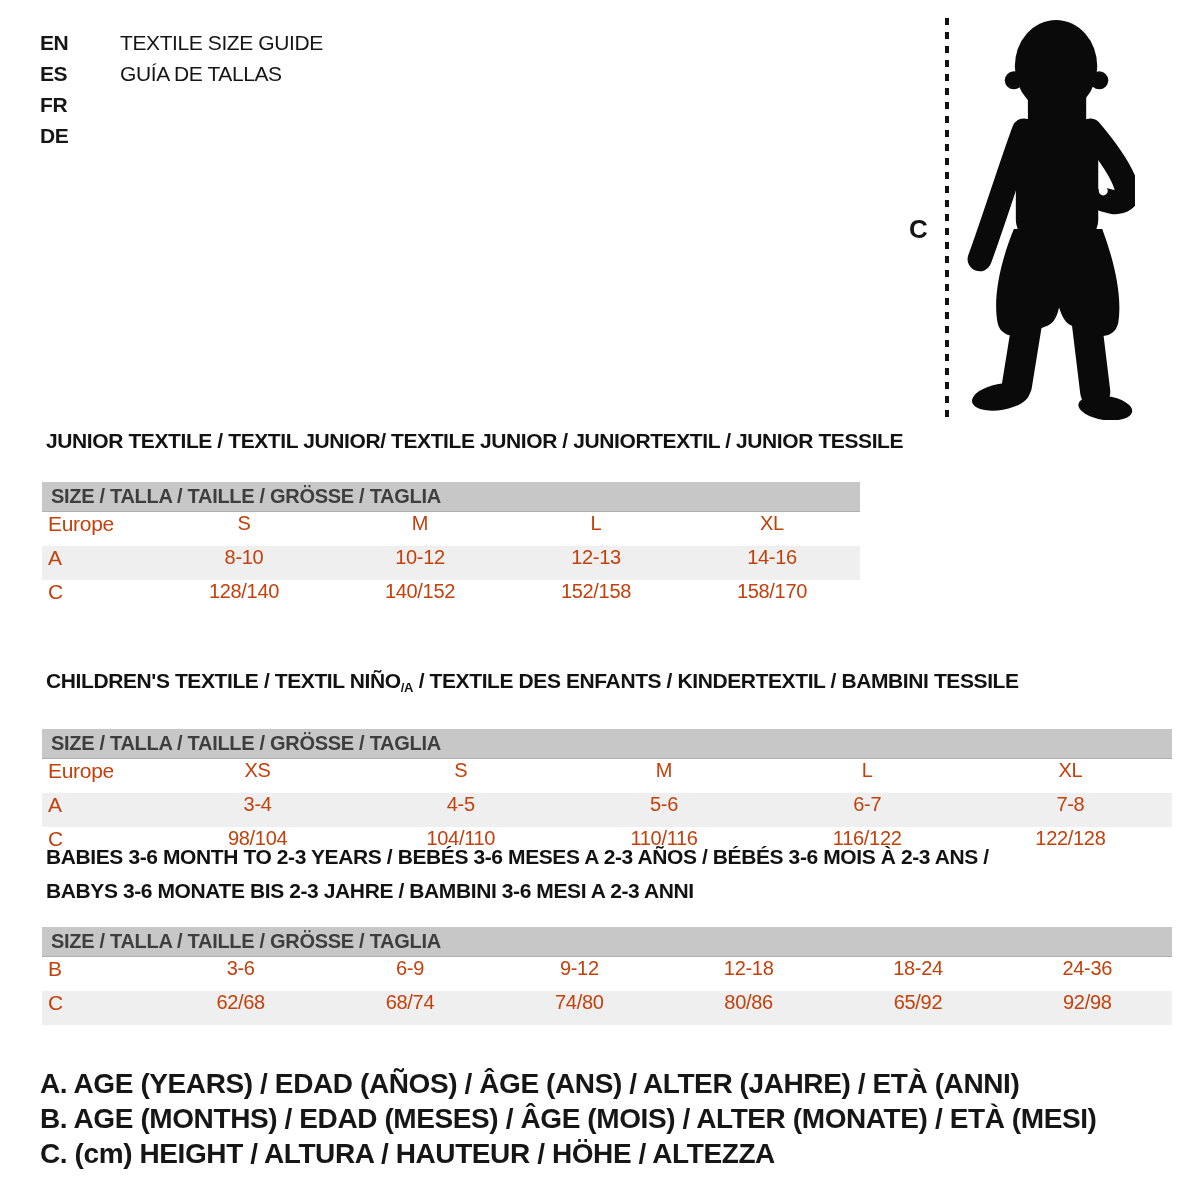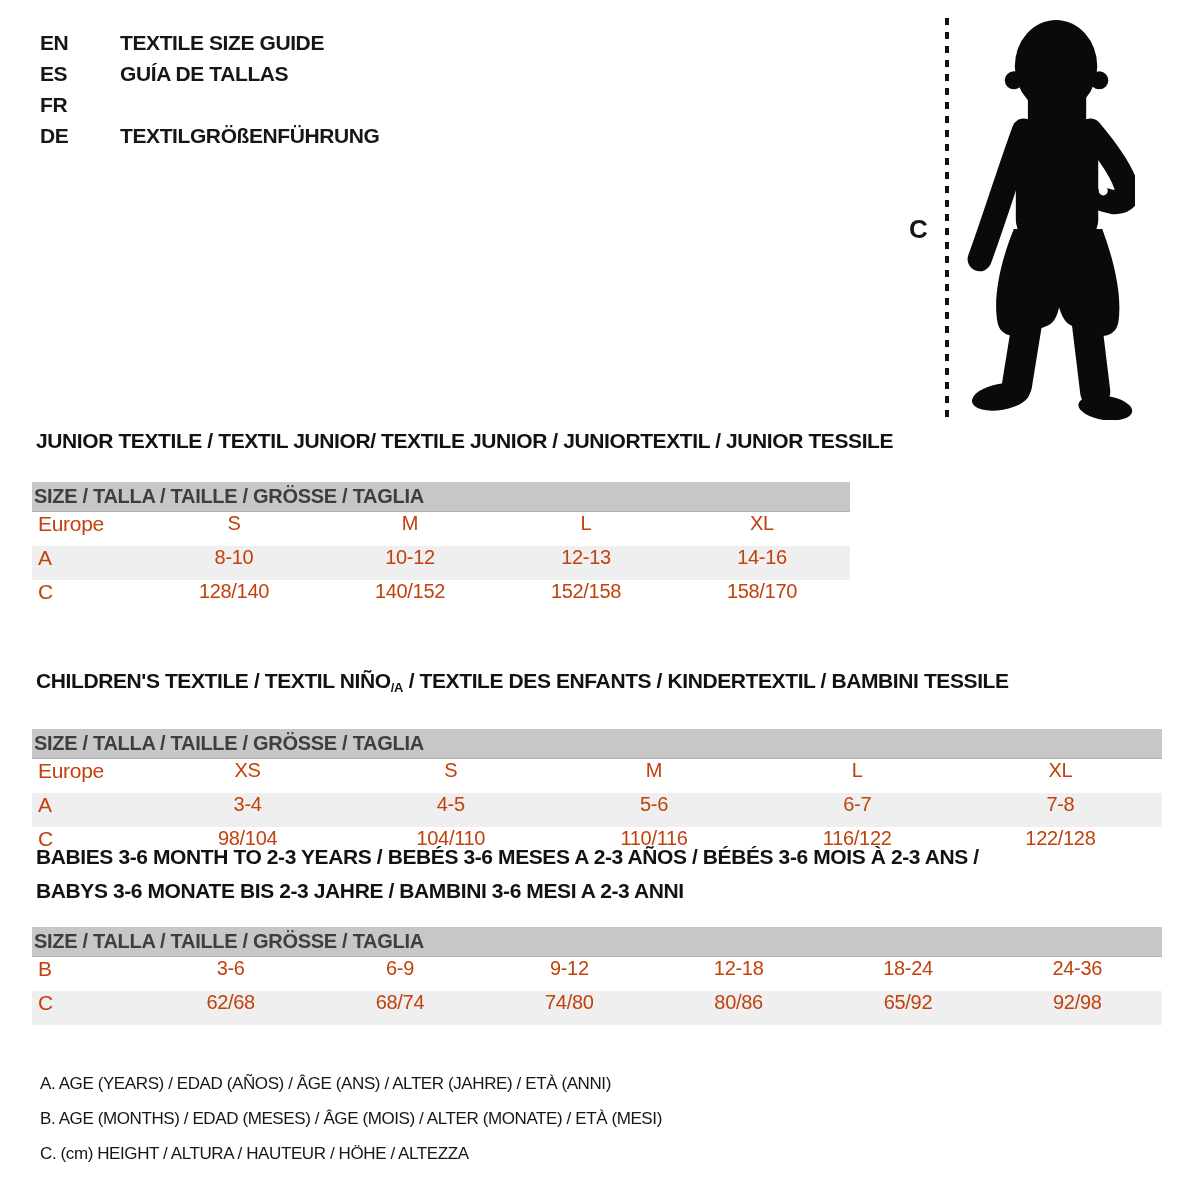--- a/index.html
+++ b/index.html
@@ -9,77 +9,76 @@
     background: #ffffff;
     font-family: "Liberation Sans", sans-serif;
     color: #161616;
     overflow: hidden;
   }
 
   
   .lang-block { position: absolute; left: 40px; top: 31px; }
   .lang-row { display: flex; height: 31px; align-items: flex-start; }
   .lang-code { width: 80px; font-weight: 700; font-size: 21px; letter-spacing: -0.4px; }
-  .lang-label { font-weight: 700; font-size: 21px; letter-spacing: -0.4px; white-space: pre; }
+  .lang-label { font-weight: 400; font-size: 21px; letter-spacing: -0.4px; white-space: pre; }
 
   
   .figure-block { position: absolute; left: 893px; top: 16px; width: 268px; height: 412px; }
   .measure-line-svg { position: absolute; left: 50px; top: 2px; width: 8px; height: 404px; }
   .measure-c { position: absolute; left: 16px; top: 198px; font-size: 26px; font-weight: 700; }
   .toddler-svg { position: absolute; left: 70px; top: 2px; width: 172px; height: 402px; }
 
   
-  .sec { position: absolute; left: 32px; }
+  .sec { position: absolute; left: 42px; }
   .sec-junior   { top: 429px; width: 818px; }
   .sec-children { top: 637px; width: 1130px; margin-top: 32px; }
   .sec-babies   { top: 840px; width: 1130px; }
 
   .sec-title {
     font-size: 21px; font-weight: 700; margin: 0 0 0 4px;
     line-height: 24px; letter-spacing: -0.4px; color: #121212; white-space: pre;
   }
   .sec-babies .sec-title { line-height: 34px; }
   .title-sub { font-size: 13px; vertical-align: -4px; letter-spacing: -0.2px; }
 
   .size-bar {
     margin-top: 29px; height: 29px; background: #c7c7c7;
-    display: flex; align-items: center; padding-left: 2px;
+    display: flex; align-items: center; padding-left: 9px;
     font-size: 20px; font-weight: 700; color: #3e3e3e; letter-spacing: -0.3px;
     border-bottom: 1px solid #b0b0b0;
   }
   .sec-babies .size-bar { margin-top: 19px; }
 
   .rows { width: 100%; }
   .trow { display: flex; height: 34px; align-items: flex-start; font-size: 20px; color: #c2410c; }
   .rows .trow:nth-child(2) { background: #efefef; }
   .rlabel { width: 108px; padding-left: 6px; font-size: 21px; letter-spacing: -0.3px; }
   .cell { flex: 1; text-align: center; letter-spacing: -0.3px; }
 
   
   .legend { position: absolute; left: 40px; top: 1066px; }
-  .legend-line { font-size: 17px; font-weight: 400; line-height: 35px; letter-spacing: -0.4px; white-space: pre; }
+  .legend-line { font-size: 28px; font-weight: 700; line-height: 35px; letter-spacing: -0.4px; white-space: pre; }
 </style>
 </head>
 <body>
 
 <div class="lang-block">
   <div class="lang-row">
     <span class="lang-code">EN</span>
     <span class="lang-label">TEXTILE SIZE GUIDE</span>
   </div>
   <div class="lang-row">
     <span class="lang-code">ES</span>
     <span class="lang-label">GUÍA DE TALLAS</span>
   </div>
   <div class="lang-row">
     <span class="lang-code">FR</span>
   </div>
   <div class="lang-row">
     <span class="lang-code">DE</span>
-    <span class="lang-label">TEXTILGRÖßENFÜHRUNG</span>
   </div>
 </div>
 
 <div class="figure-block">
   <svg class="measure-line-svg" viewBox="0 0 8 404" preserveAspectRatio="none">
     <line x1="4" y1="0" x2="4" y2="404" stroke="#111111" stroke-width="4" stroke-dasharray="7 7"></line>
   </svg>
   <span class="measure-c">C</span>
   <svg class="toddler-svg" viewBox="0 0 170 400">
     <g fill="#0a0a0a" stroke="none">

